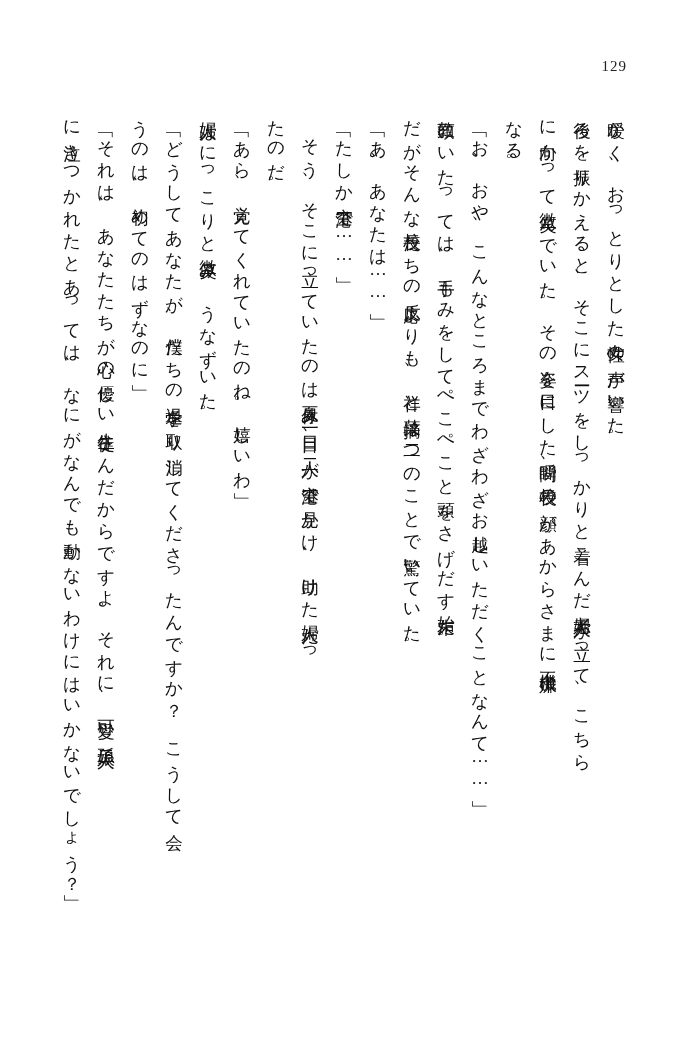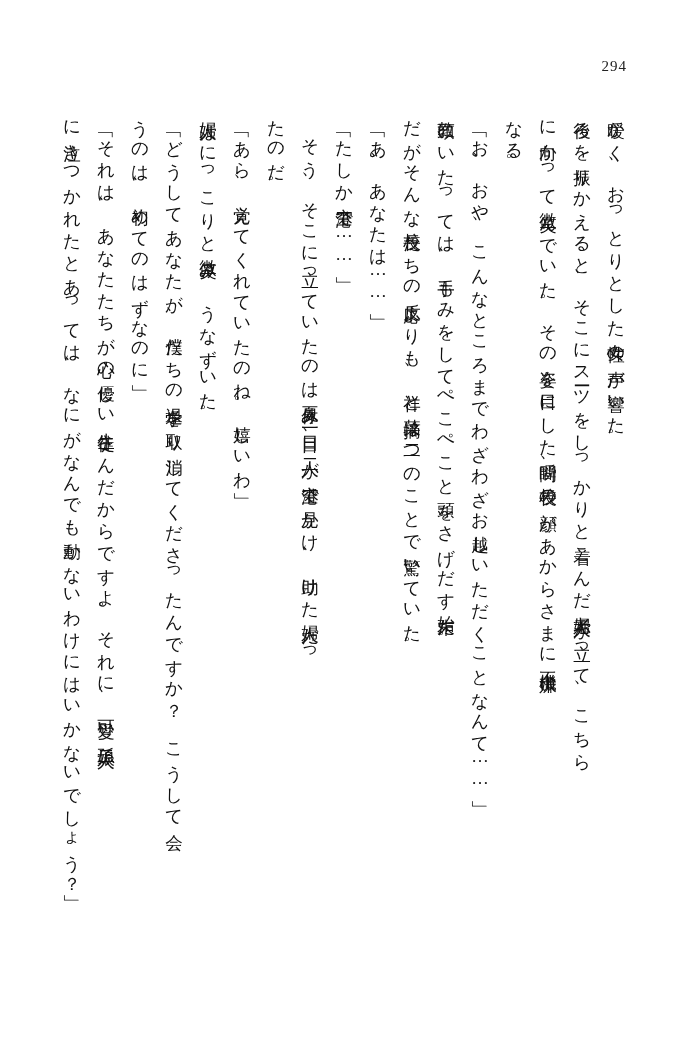--- a/index.html
+++ b/index.html
@@ -56,21 +56,21 @@
   }
   .vline.indent {
     padding-top: 18px;
   }
 </style>
 </head>
 <body>
 
 <div class="page">
 
-  <div class="page-number">294</div>
+  <div class="page-number">129</div>
 
   <div class="text-block">
     <div class="vline">暖かく、おっとりとした女性の声が響いた。</div>
     <div class="vline">後ろを振りかえると、そこにスーツをしっかりと着こんだ老婦人が立って、こちら</div>
     <div class="vline">に向かって微笑んでいた。その姿を目にした瞬間、校長の顔があからさまに不機嫌に</div>
     <div class="vline">なる。</div>
     <div class="vline indent">「お、おや、こんなところまでわざわざお越しいただくことなんて……」</div>
     <div class="vline">教頭にいたっては、手もみをしてぺこぺこと頭をさげだす始末だ。</div>
     <div class="vline">だがそんな校長たちの反応よりも、祥と菜摘は二つのことで驚いていた。</div>
     <div class="vline indent">「あ、あなたは……」</div>

